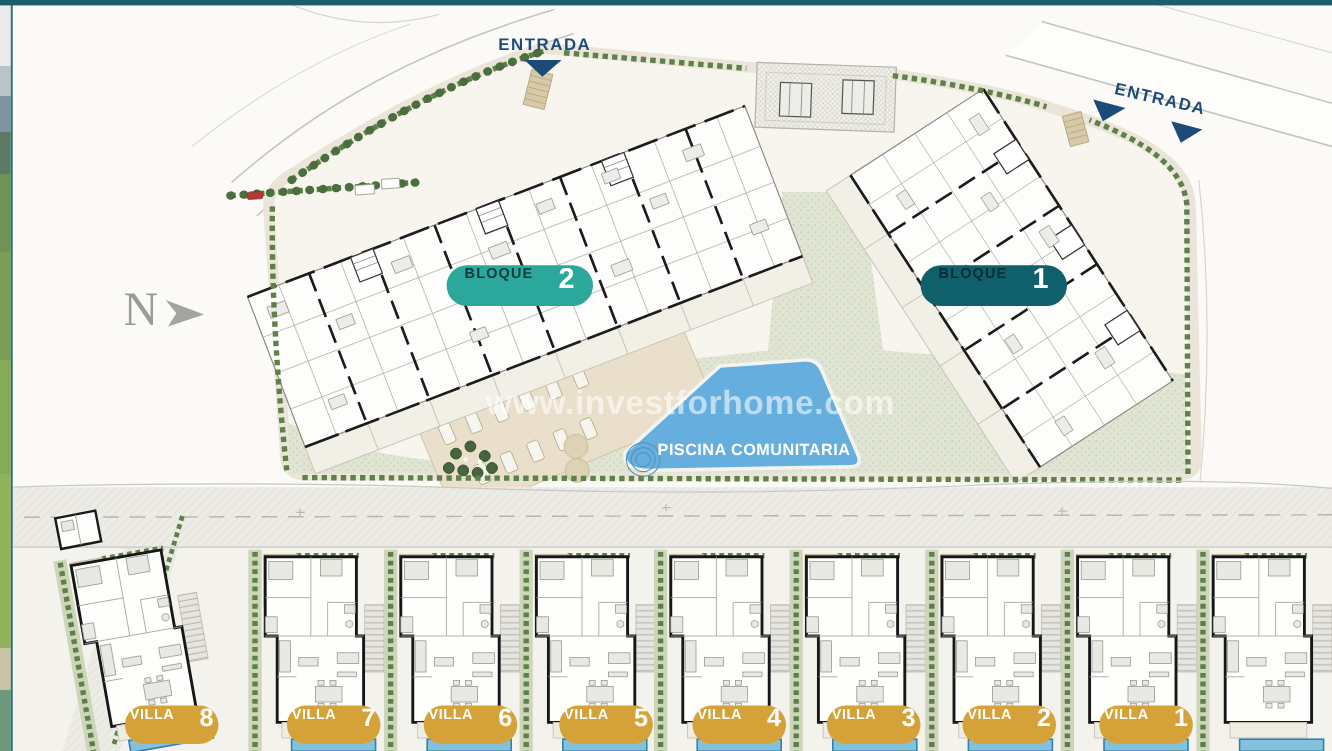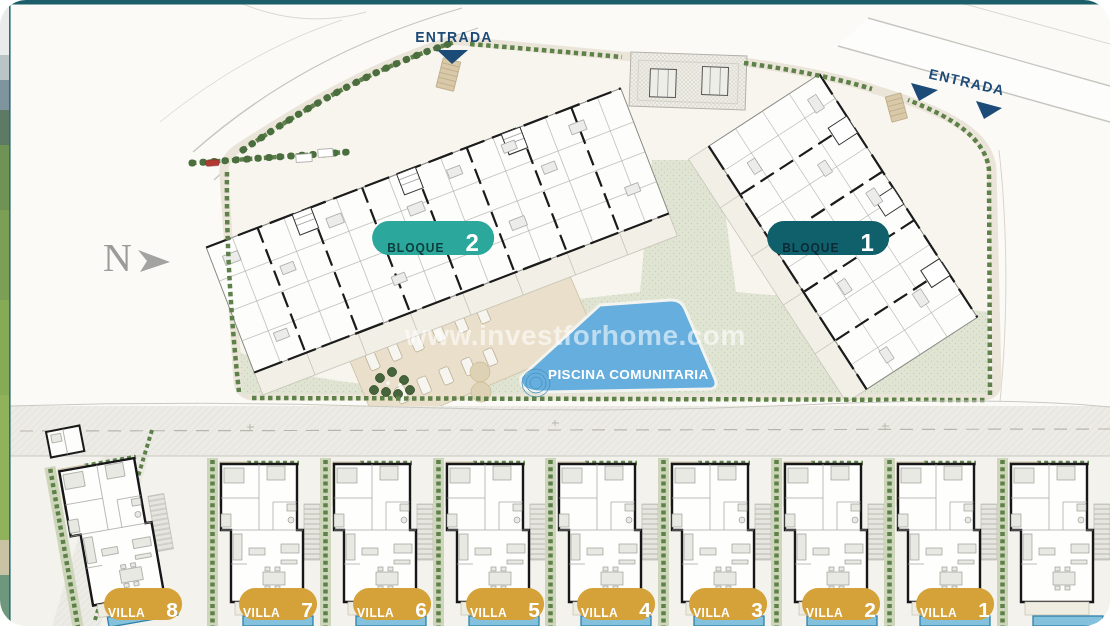--- a/index.html
+++ b/index.html
@@ -1,25 +1,25 @@
 <!DOCTYPE html>
 <html><head>
 <meta charset="utf-8">
 <style>
   html,body{margin:0;padding:0;background:#ffffff;}
   .stage{position:relative;width:1110px;height:626px;overflow:hidden;background:#fbfaf7;
-         font-family:"Liberation Sans",sans-serif;border-radius:26px;}
+         font-family:"Liberation Sans",sans-serif;}
   .stage svg{position:absolute;left:0;top:0;}
   .lbl{position:absolute;white-space:nowrap;}
   .entrada{color:#1d4b78;font-weight:700;font-size:14px;letter-spacing:1.3px;}
   .entrada-tl{left:402px;top:29px;width:104px;text-align:center;}
   .entrada-tr{left:915px;top:74px;width:104px;text-align:center;transform:rotate(13deg);}
   .north-label{left:103px;top:234px;font-family:"Liberation Serif",serif;font-size:40px;
                color:#9b9b99;font-weight:400;}
-  .badge{position:absolute;display:inline-flex;align-items:flex-end;justify-content:center;
+  .badge{position:absolute;display:inline-flex;align-items:flex-start;justify-content:center;
          gap:21px;border-radius:18px;transform:translate(-50%,-50%);}
   .badge-bloque{height:34px;padding:0 15px;}
   .badge-bloque .bname{font-size:12px;font-weight:800;letter-spacing:1px;}
   .badge-bloque .bnum{font-size:24px;font-weight:800;color:#ffffff;line-height:1;}
   .badge-b2{left:433px;top:238px;background:#2ba79b;}
   .badge-b2 .bname{color:#0c3c3c;}
   .badge-b1{left:828px;top:238px;background:#10606c;}
   .badge-b1 .bname{color:#0a2b36;}
   .badge-villa{height:32px;padding:0 4px;border-radius:17px;background:#d5a23a;
                transform:translateX(-50%);top:588px;}

